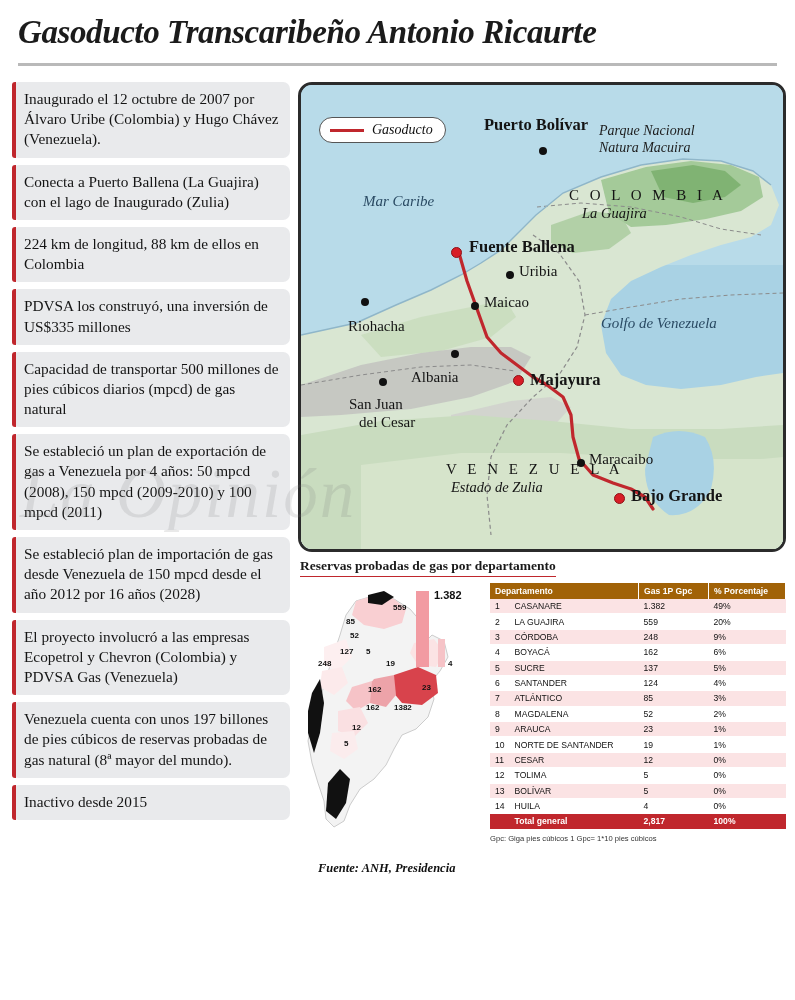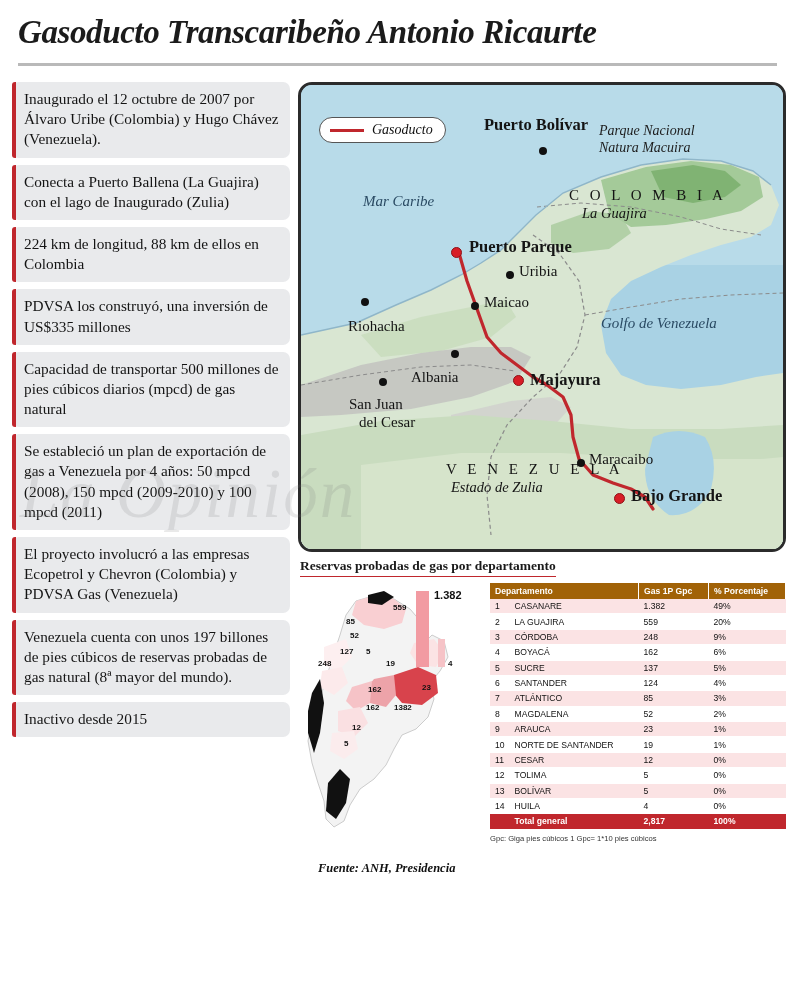--- a/index.html
+++ b/index.html
@@ -225,20 +225,21 @@
 
 <div class="content">
 
   <div class="col-left">
     <div class="fact">Inaugurado el 12 octubre de 2007 por Álvaro Uribe (Colombia) y Hugo Chávez (Venezuela).</div>
     <div class="fact">Conecta a Puerto Ballena (La Guajira) con el lago de Inaugurado (Zulia)</div>
     <div class="fact">224 km de longitud, 88 km de ellos en Colombia</div>
     <div class="fact">PDVSA los construyó, una inversión de US$335 millones</div>
     <div class="fact">Capacidad de transportar 500 millones de pies cúbicos diarios (mpcd) de gas natural</div>
     <div class="fact">Se estableció un plan de exportación de gas a Venezuela por 4 años: 50 mpcd (2008), 150 mpcd (2009-2010) y 100 mpcd (2011)</div>
+    <div class="fact">Se estableció plan de importación de gas desde Venezuela de 150 mpcd desde el año 2012 por 16 años (2028)</div>
     <div class="fact">El proyecto involucró a las empresas Ecopetrol y Chevron (Colombia) y PDVSA Gas (Venezuela)</div>
     <div class="fact">Venezuela cuenta con unos 197 billones de pies cúbicos de reservas probadas de gas natural (8ª mayor del mundo).</div>
     <div class="fact">Inactivo desde 2015</div>
   </div>
 
   <div class="col-right">
 
     <div class="map-panel">
       <svg class="map-svg" viewBox="0 0 482 464" preserveAspectRatio="none">
 
@@ -292,21 +293,21 @@
 
       <div class="maplabel lbl-park" style="left:298px; top:38px;">Parque Nacional</div>
       <div class="maplabel lbl-park" style="left:298px; top:55px;">Natura Macuira</div>
 
       <div class="maplabel lbl-city-b" style="left:183px; top:30px;">
         <span>Puerto Bolívar</span>
       </div>
       <div class="dot" style="left:238px; top:62px;"></div>
 
       <div class="dot-red" style="left:150px; top:162px;"></div>
-      <div class="maplabel lbl-city-b" style="left:168px; top:152px;">Puerto Parque</div>
+      <div class="maplabel lbl-city-b" style="left:168px; top:152px;">Fuente Ballena</div>
 
       <div class="dot" style="left:205px; top:186px;"></div>
       <div class="maplabel lbl-city" style="left:218px; top:178px;">Uribia</div>
 
       <div class="dot" style="left:170px; top:217px;"></div>
       <div class="maplabel lbl-city" style="left:183px; top:209px;">Maicao</div>
 
       <div class="dot" style="left:60px; top:213px;"></div>
       <div class="maplabel lbl-city" style="left:47px; top:233px;">Riohacha</div>
 

